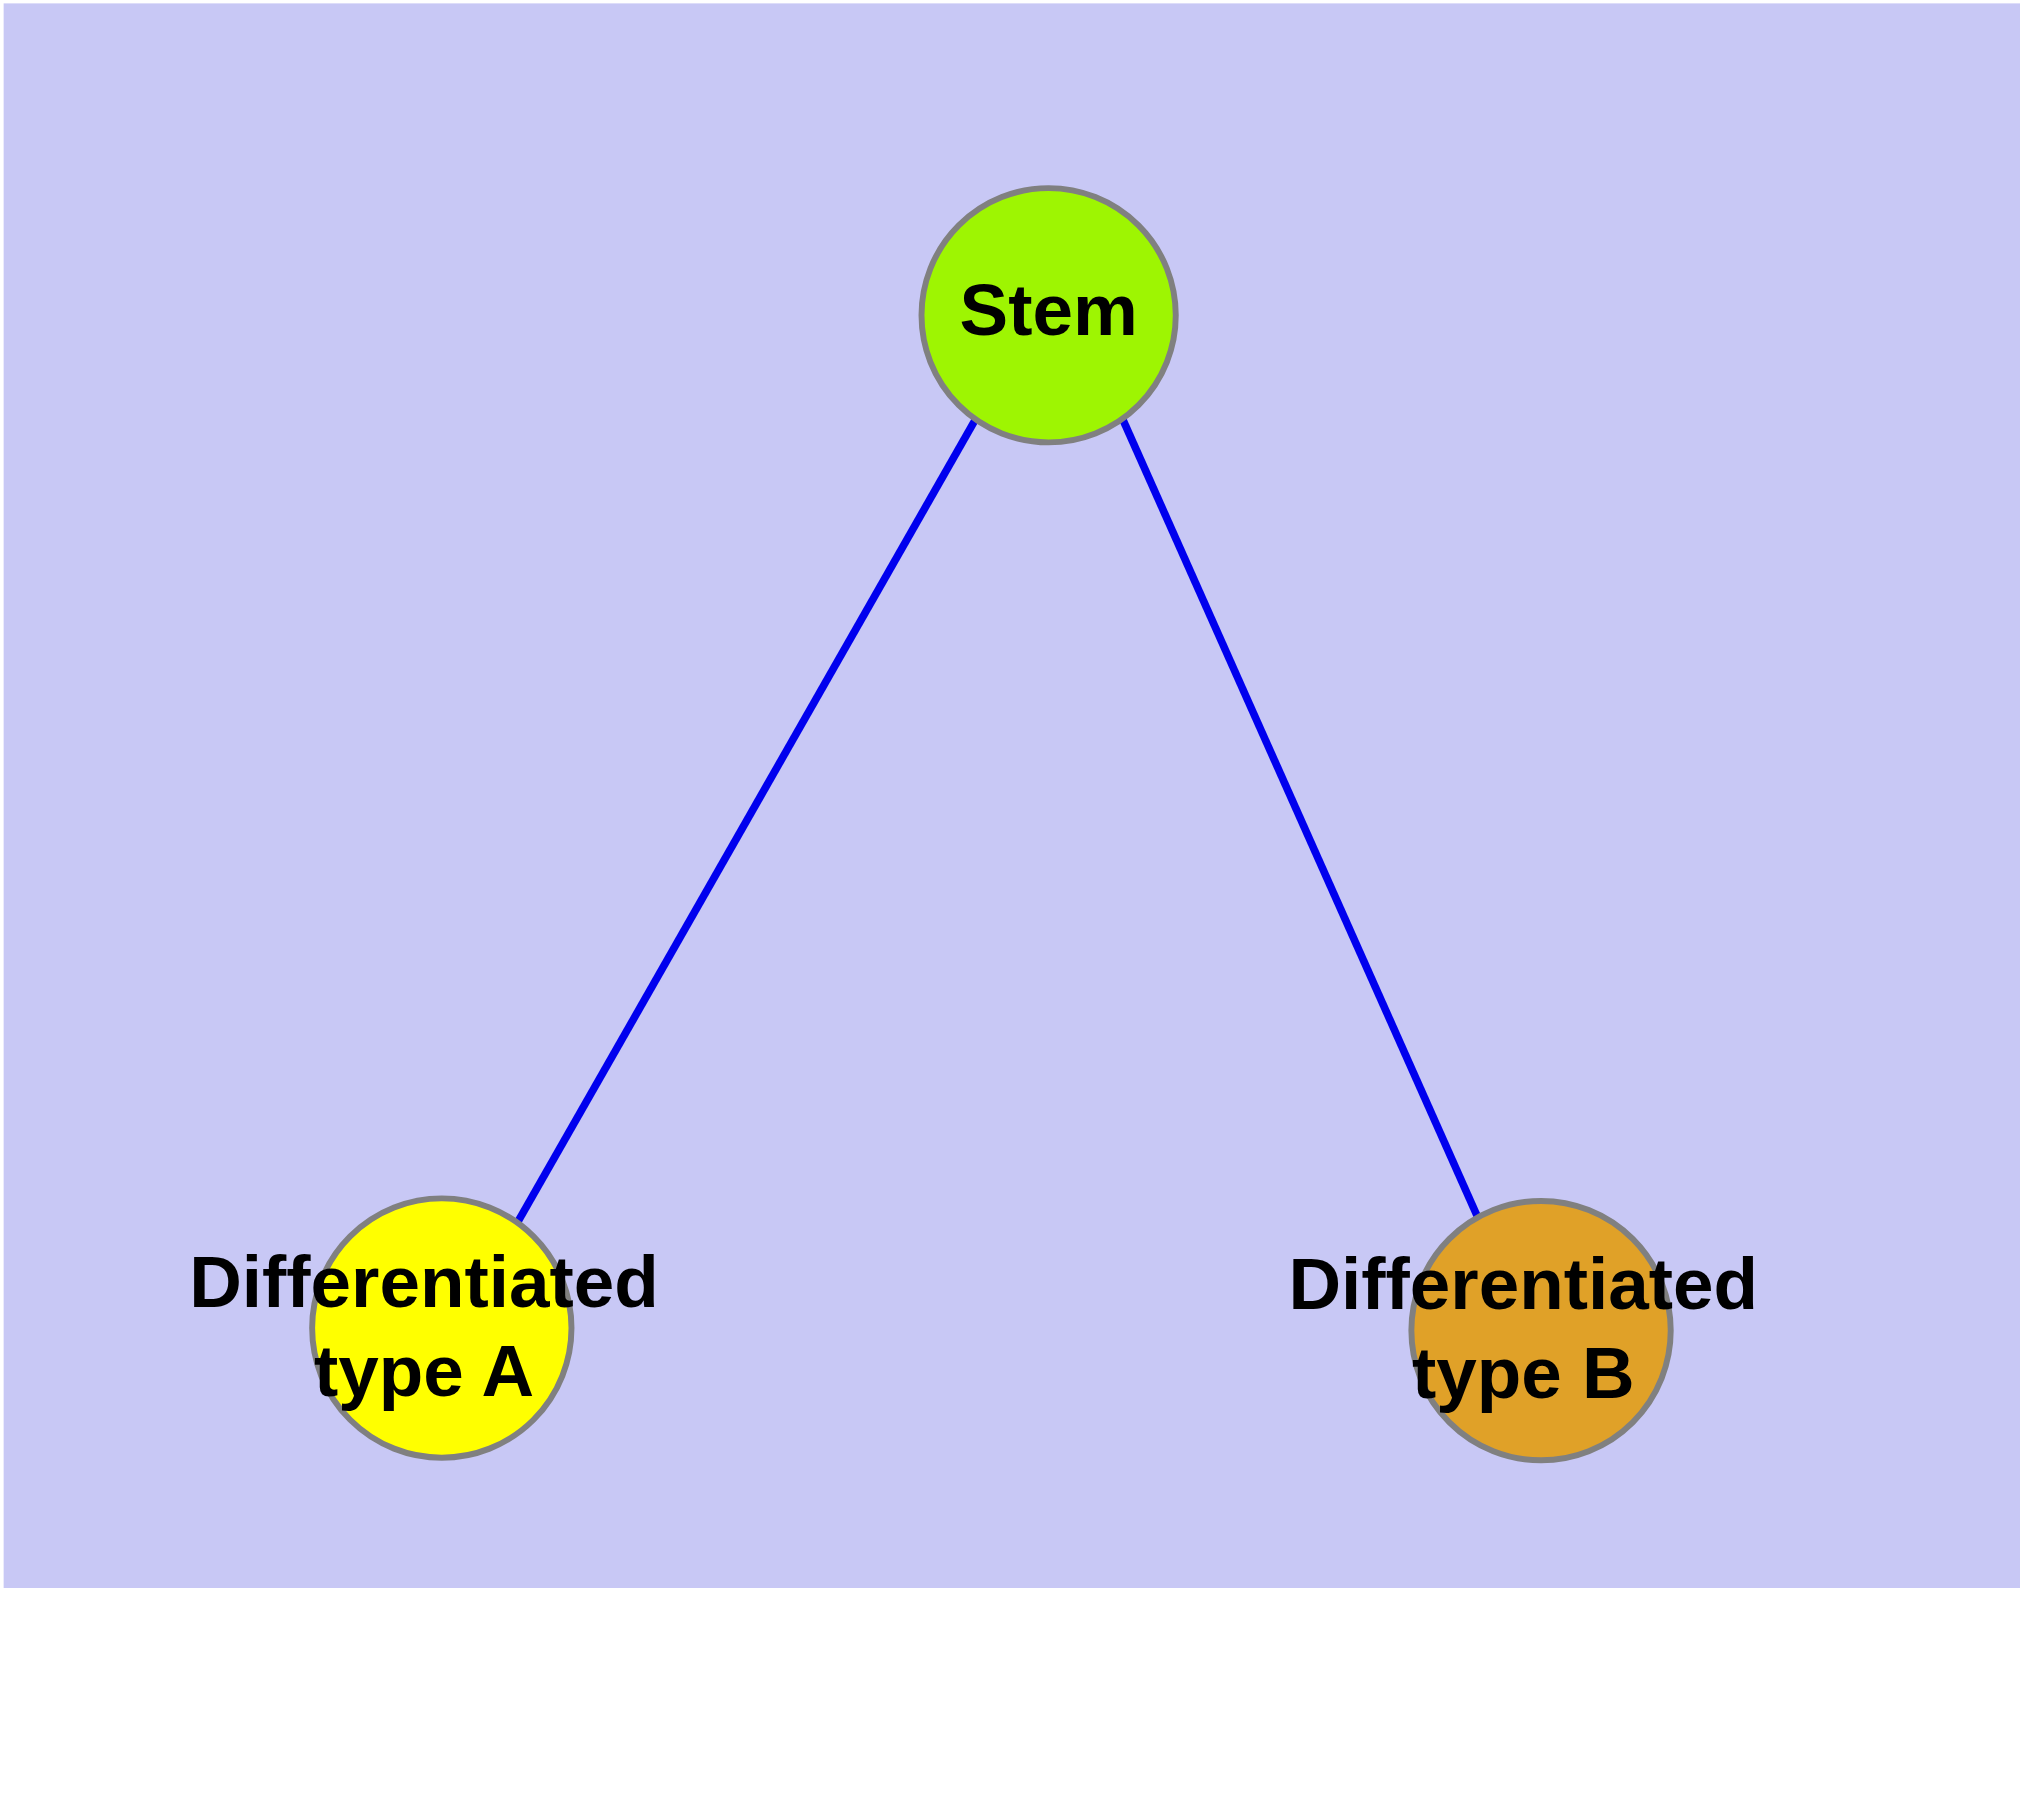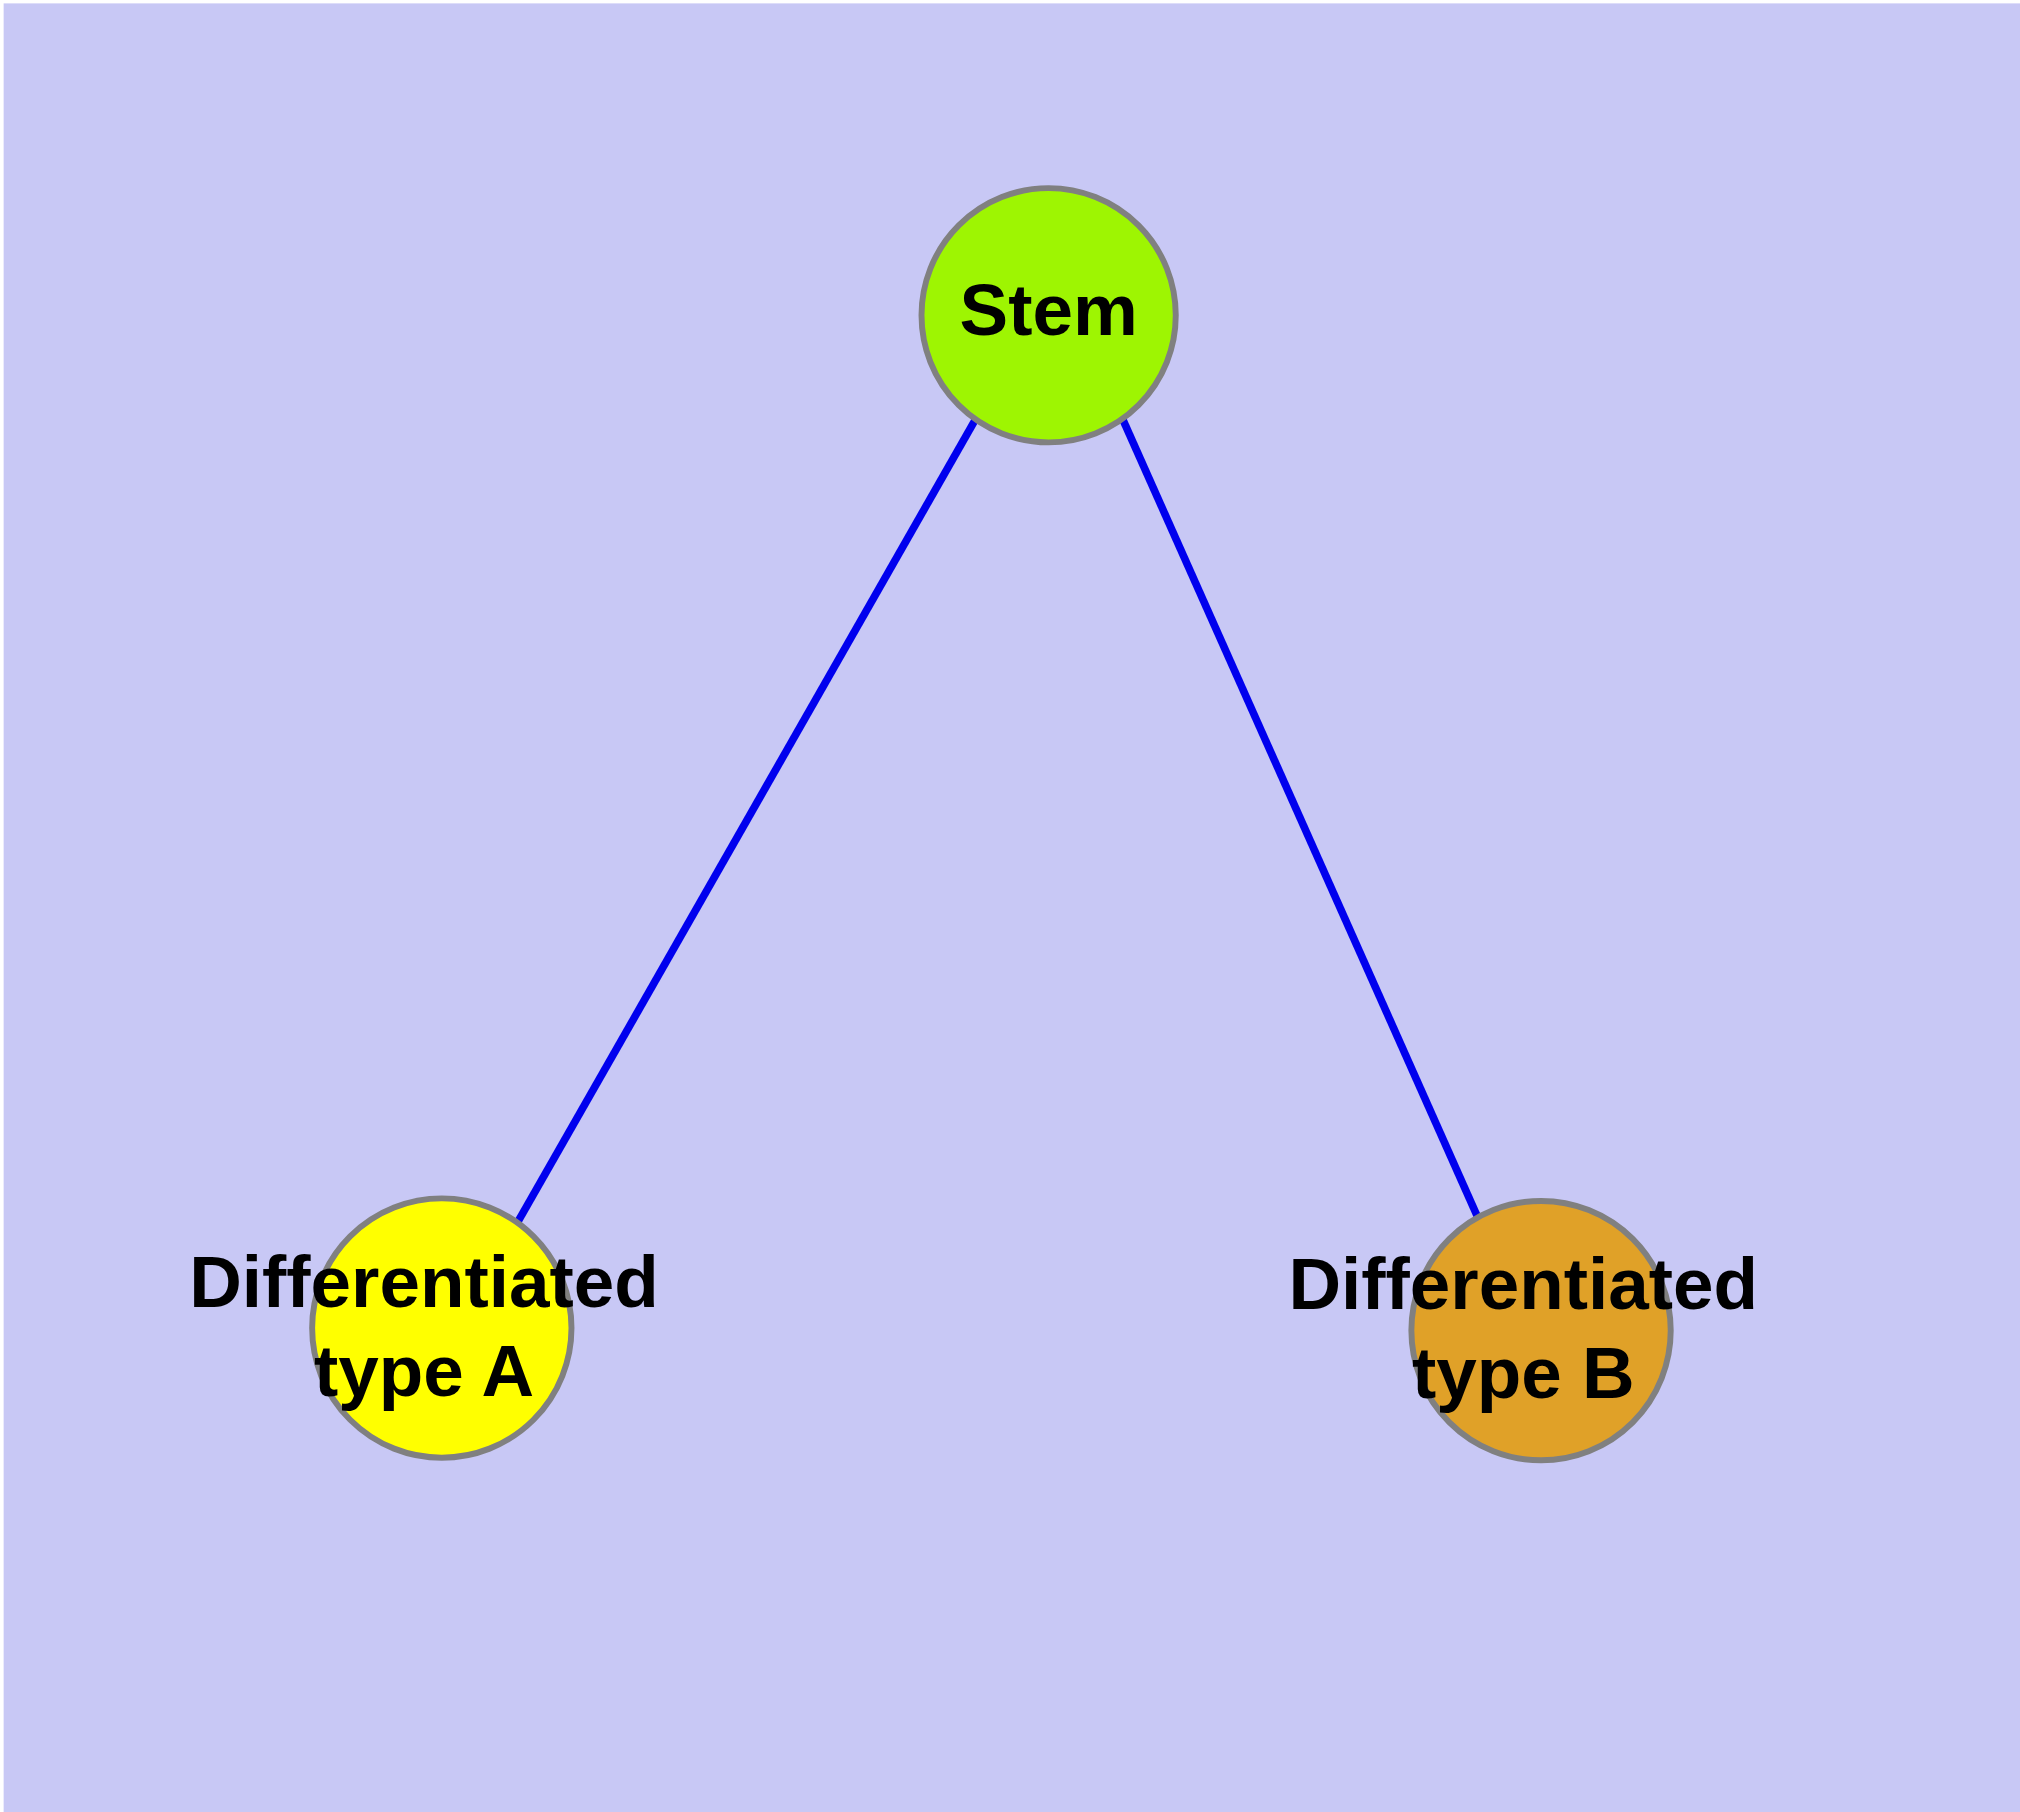--- a/index.html
+++ b/index.html
@@ -7,21 +7,21 @@
     margin: 0;
     padding: 0;
     background: #ffffff;
   }
   body {
     font-family: "Liberation Sans", sans-serif;
   }
   #canvas {
     position: relative;
     width: 2021px;
-    height: 1812px;
+    height: 1588px;
     overflow: hidden;
     background: #ffffff;
   }
   #graph-svg {
     position: absolute;
     top: 0;
     left: 0;
     width: 2021px;
     height: 1812px;
     display: block;

